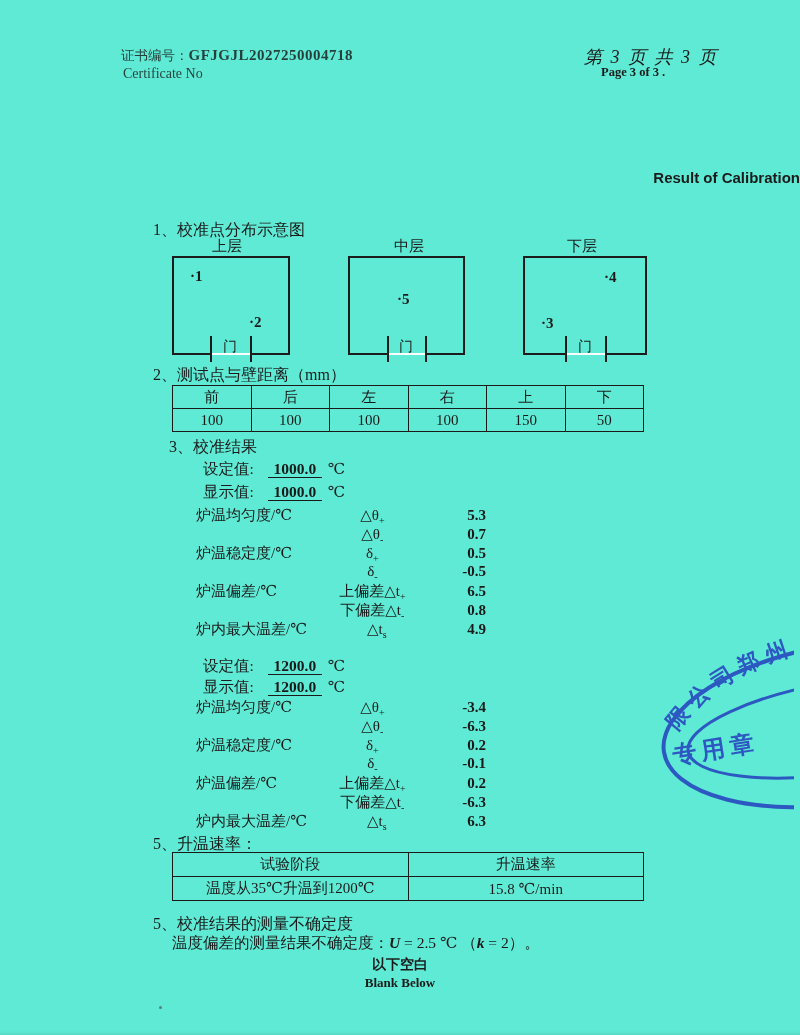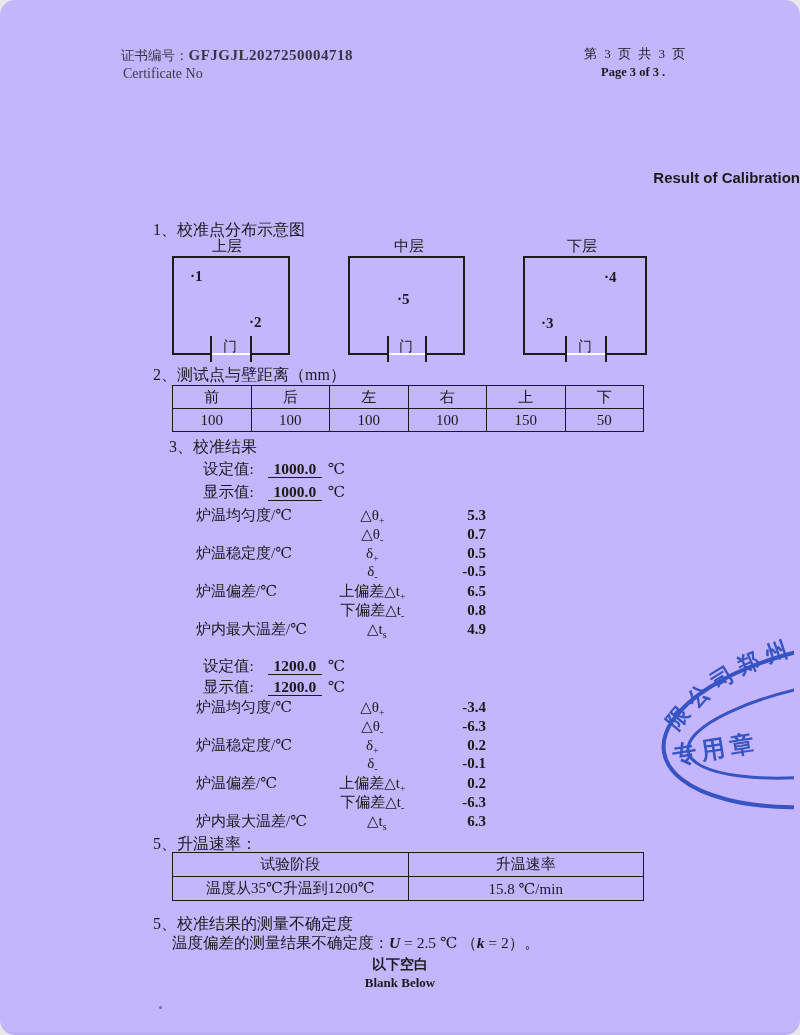--- a/index.html
+++ b/index.html
@@ -1,29 +1,28 @@
 <!DOCTYPE html>
 <html><head>
 <meta charset="utf-8">
 <style>
   html,body { margin:0; padding:0; background:#e8e8e8; }
   .page {
     position:relative; width:800px; height:1035px; margin:0 auto;
-    background:#c4b5fd; overflow:hidden; color:#1a1a1a;
+    background:#5eead4; overflow:hidden; color:#1a1a1a;
     font-family:"Liberation Serif","DejaVu Serif",serif;
-    border-radius:15px;
   }
   .abs { position:absolute; }
   .smudge { filter:blur(0.4px); opacity:.82; }
 
   
   .cert-line { left:121px; top:47px; font-size:13.5px; white-space:nowrap; }
   .cert-no   { font-size:15px; font-weight:600; letter-spacing:.5px; }
   .cert-en   { left:123px; top:66px; font-size:14px; }
-  .page-cn   { left:584px; top:45px; font-size:13px; letter-spacing:2px; white-space:nowrap; }
+  .page-cn   { left:584px; top:45px; font-size:18px; letter-spacing:2px; white-space:nowrap;font-style:italic; }
   .page-en   { left:601px; top:65px; font-size:12.5px; font-weight:700; white-space:nowrap; }
 
   
   .title-cn { left:0; top:122px; width:800px; text-align:center; font-size:33px;
               font-weight:700; letter-spacing:18px; text-indent:18px; }
   .title-en { left:0; top:169px; width:800px; text-align:right; font-size:15px;
               font-weight:700; font-family:"Liberation Sans","DejaVu Sans",sans-serif; }
 
   .sec-head { font-size:16px; white-space:nowrap; }
   .h1 { left:153px; top:220px; }

